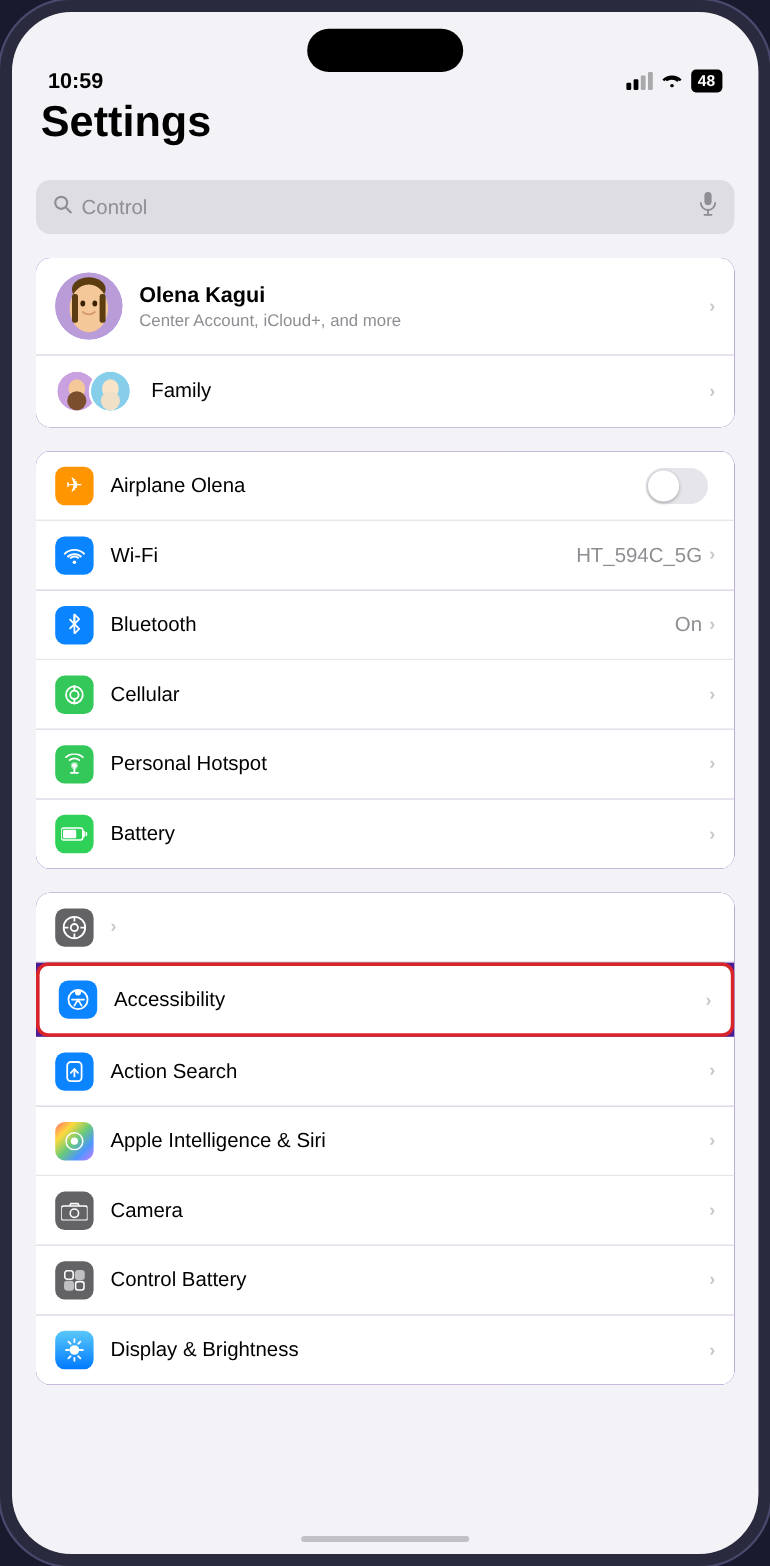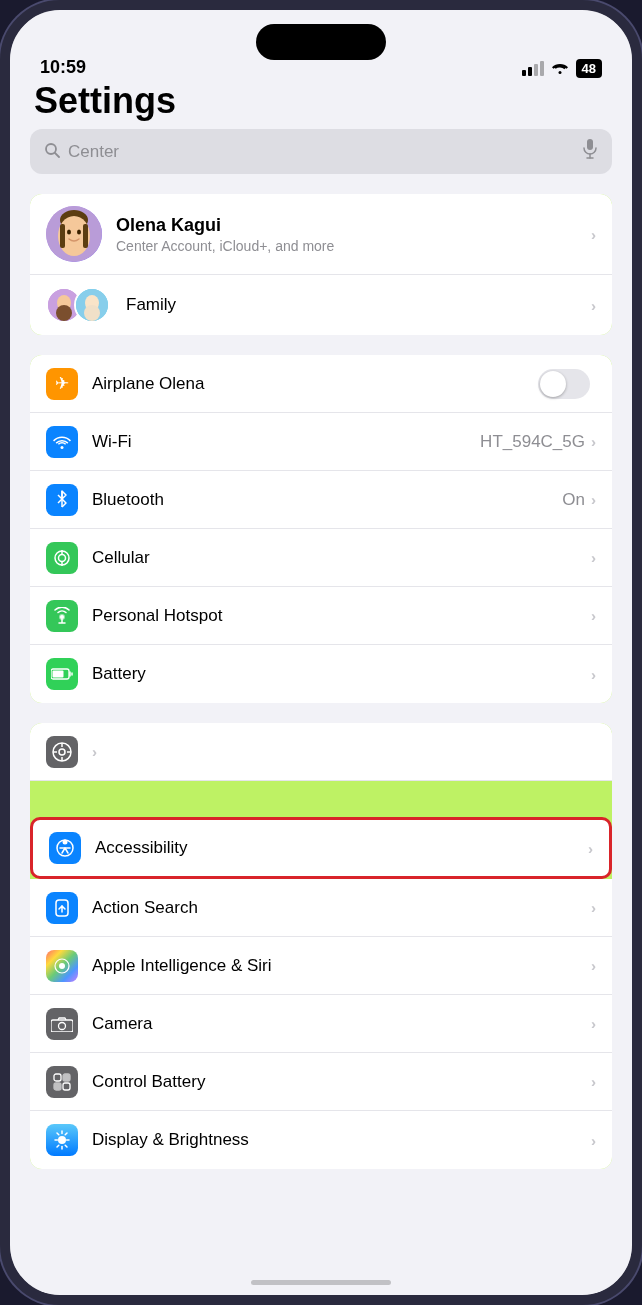--- a/index.html
+++ b/index.html
@@ -108,21 +108,21 @@
       right: 0;
       bottom: 0;
       padding: 10px 20px 0;
       overflow: hidden;
     }
 
     .page-title {
       font-size: 36px;
       font-weight: 700;
       color: #000;
-      margin-bottom: 7px;
+      margin-bottom: 28px;
       padding-left: 4px;
     }
 
     
     .search-bar {
       background: #dddde3;
       border-radius: 12px;
       display: flex;
       align-items: center;
       padding: 10px 14px;
@@ -141,21 +141,21 @@
       color: #8e8e93;
     }
 
     .mic-icon {
       color: #8e8e93;
       font-size: 18px;
     }
 
     
     .settings-group {
-      background: #bef264;
+      background: #4c1d95;
       border-radius: 12px;
       margin-bottom: 20px;
       overflow: hidden;
     }
 
     .settings-row {
       display: flex;
       align-items: center;
       padding: 12px 16px;
       border-bottom: 0.5px solid #e5e5ea;
@@ -364,21 +364,21 @@
     <div class="content">
       <div class="page-title">Settings</div>
 
       <div class="search-bar">
         <div class="search-icon-wrap">
           <svg width="16" height="16" viewBox="0 0 16 16" fill="#8e8e93">
             <circle cx="7" cy="7" r="5" stroke="#8e8e93" stroke-width="1.8" fill="none"></circle>
             <line x1="11" y1="11" x2="15" y2="15" stroke="#8e8e93" stroke-width="1.8" stroke-linecap="round"></line>
           </svg>
         </div>
-        <div class="search-placeholder">Center</div>
+        <div class="search-placeholder">Control</div>
         <div class="mic-icon">
           <svg width="16" height="20" viewBox="0 0 16 20" fill="#8e8e93">
             <rect x="5" y="0" width="6" height="11" rx="3" fill="#8e8e93"></rect>
             <path d="M2 9a6 6 0 0012 0" stroke="#8e8e93" stroke-width="1.5" fill="none" stroke-linecap="round"></path>
             <line x1="8" y1="15" x2="8" y2="19" stroke="#8e8e93" stroke-width="1.5" stroke-linecap="round"></line>
             <line x1="5" y1="19" x2="11" y2="19" stroke="#8e8e93" stroke-width="1.5" stroke-linecap="round"></line>
           </svg>
         </div>
       </div>
 
@@ -523,21 +523,21 @@
               <circle cx="10" cy="10" r="3" stroke="white" stroke-width="1.5" fill="none"></circle>
               <line x1="10" y1="1" x2="10" y2="5" stroke="white" stroke-width="1.5"></line>
               <line x1="10" y1="15" x2="10" y2="19" stroke="white" stroke-width="1.5"></line>
               <line x1="1" y1="10" x2="5" y2="10" stroke="white" stroke-width="1.5"></line>
               <line x1="15" y1="10" x2="19" y2="10" stroke="white" stroke-width="1.5"></line>
             </svg>
           </div>
           <div class="chevron">›</div>
         </div>
 
-        <div style="position:relative; z-index:10;margin-top:36px;">
+        <div style="position:relative; z-index:10;">
           <div class="settings-row" style="border: 3px solid #d9242a; border-radius: 10px; margin: 0; z-index:10; position:relative;">
             <div class="row-icon icon-blue2">
               <svg width="20" height="20" viewBox="0 0 20 20">
                 <circle cx="10" cy="4" r="2.5" fill="white"></circle>
                 <circle cx="10" cy="10" r="8" stroke="white" stroke-width="1.5" fill="none"></circle>
                 <path d="M5 10h10" stroke="white" stroke-width="1.5" stroke-linecap="round"></path>
                 <path d="M7 15l3-5 3 5" stroke="white" stroke-width="1.5" fill="none" stroke-linecap="round" stroke-linejoin="round"></path>
               </svg>
             </div>
             <div class="row-label">Accessibility</div>

